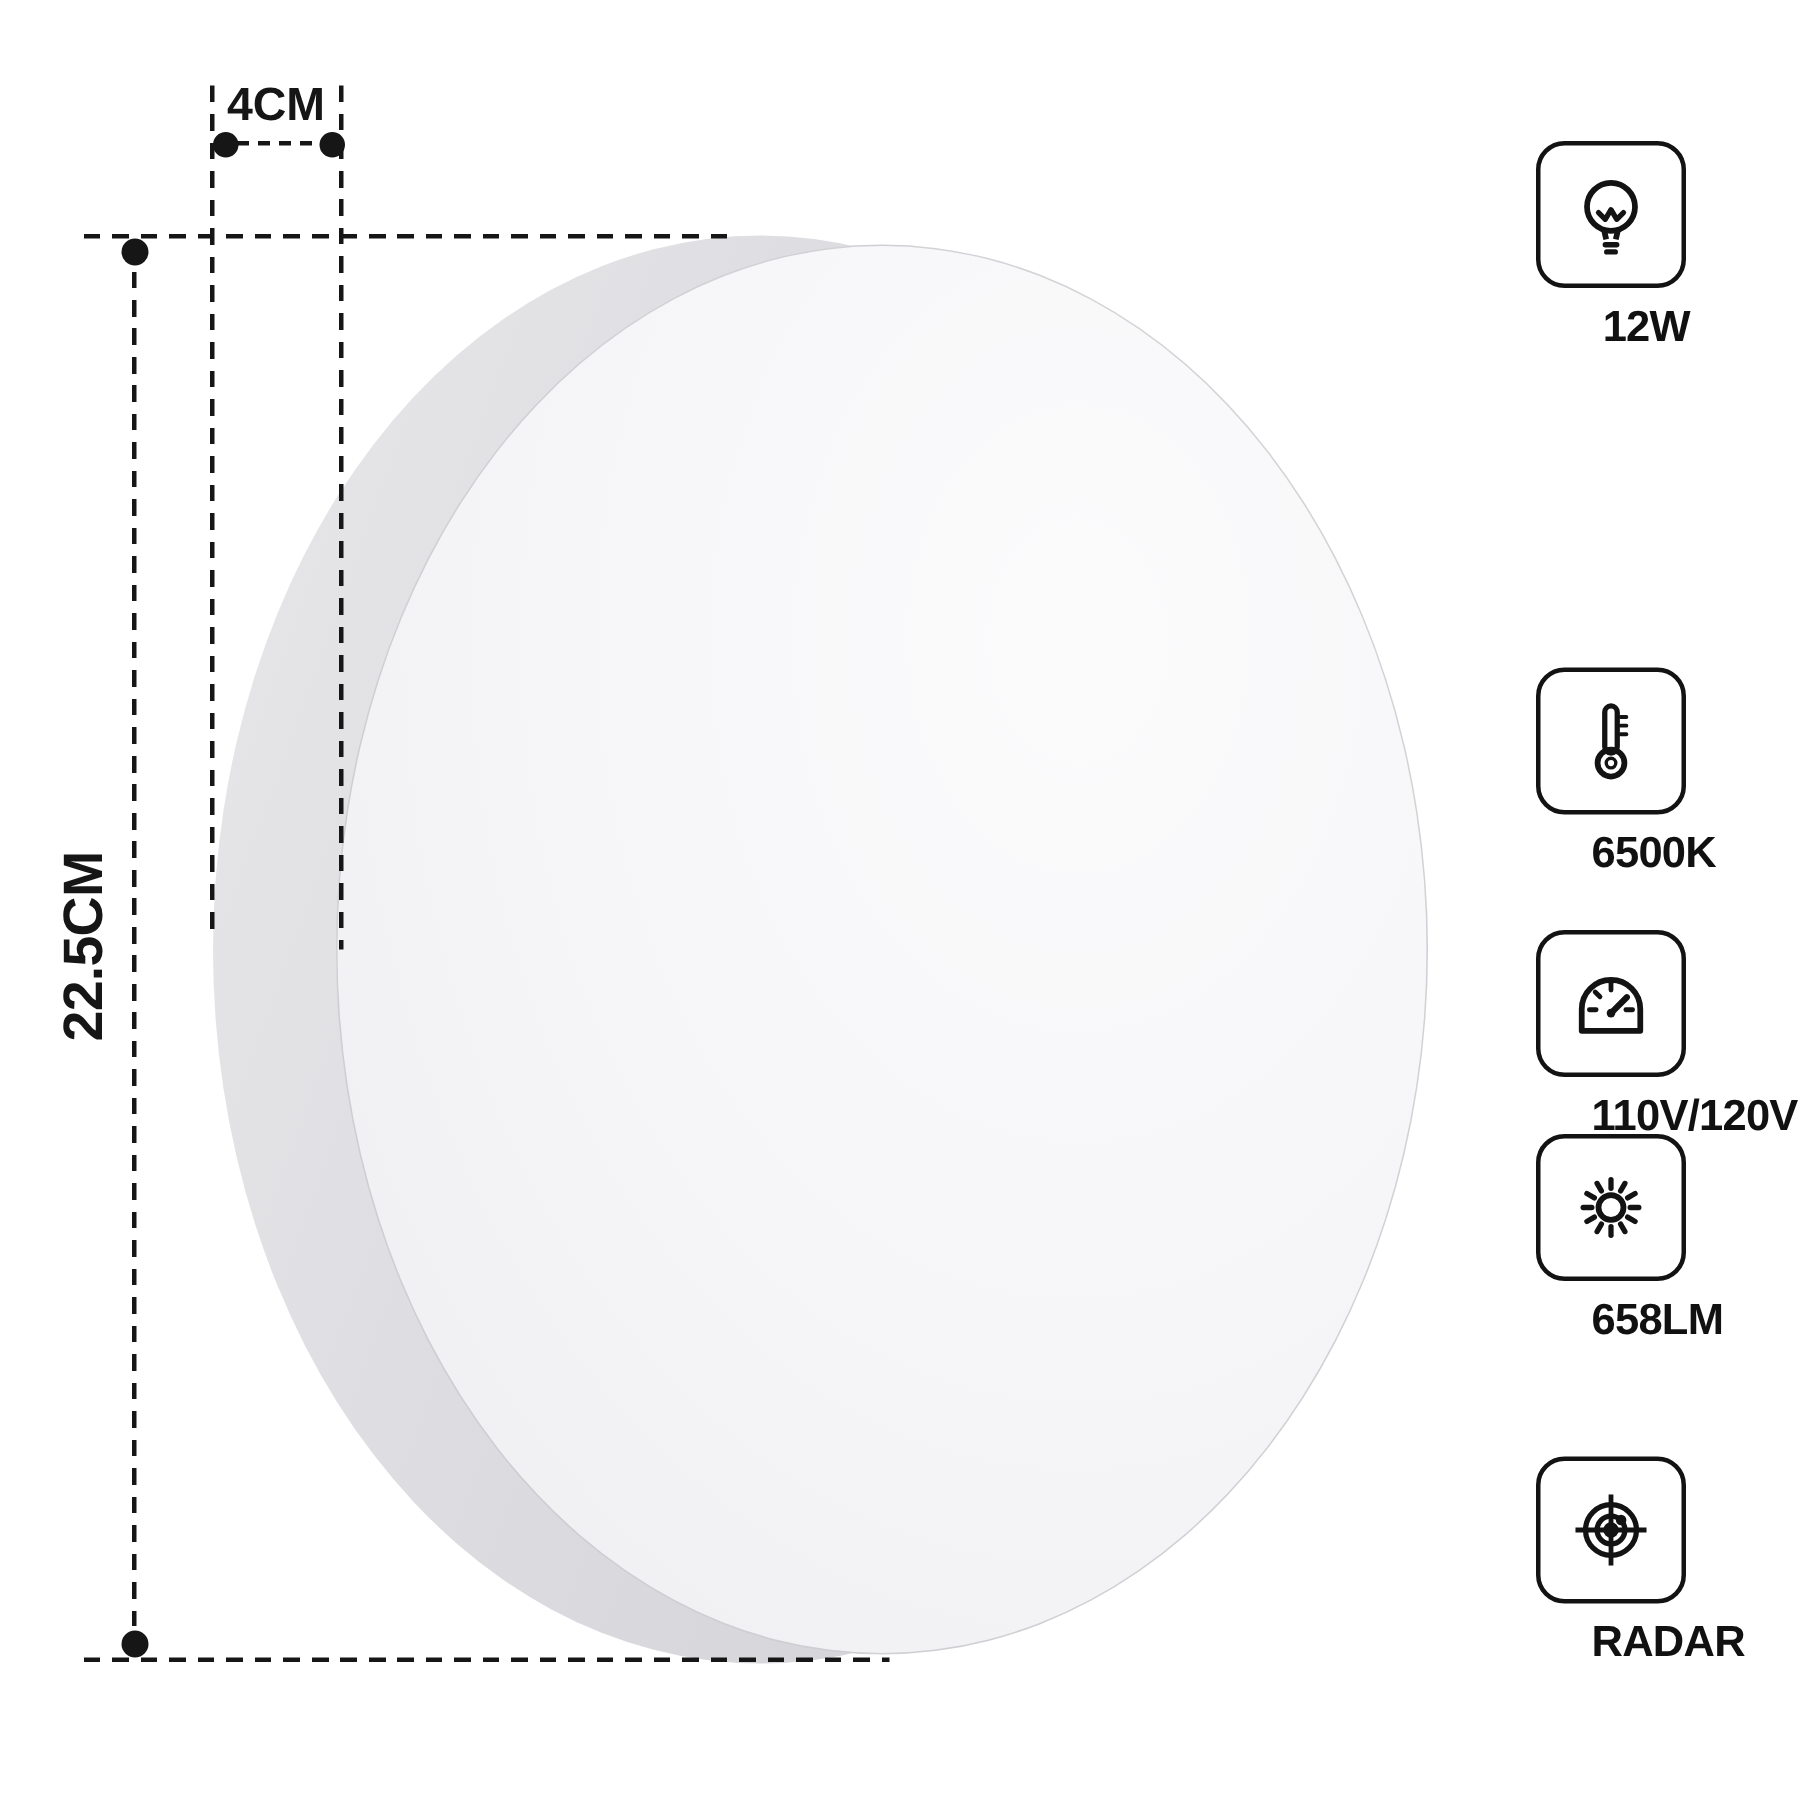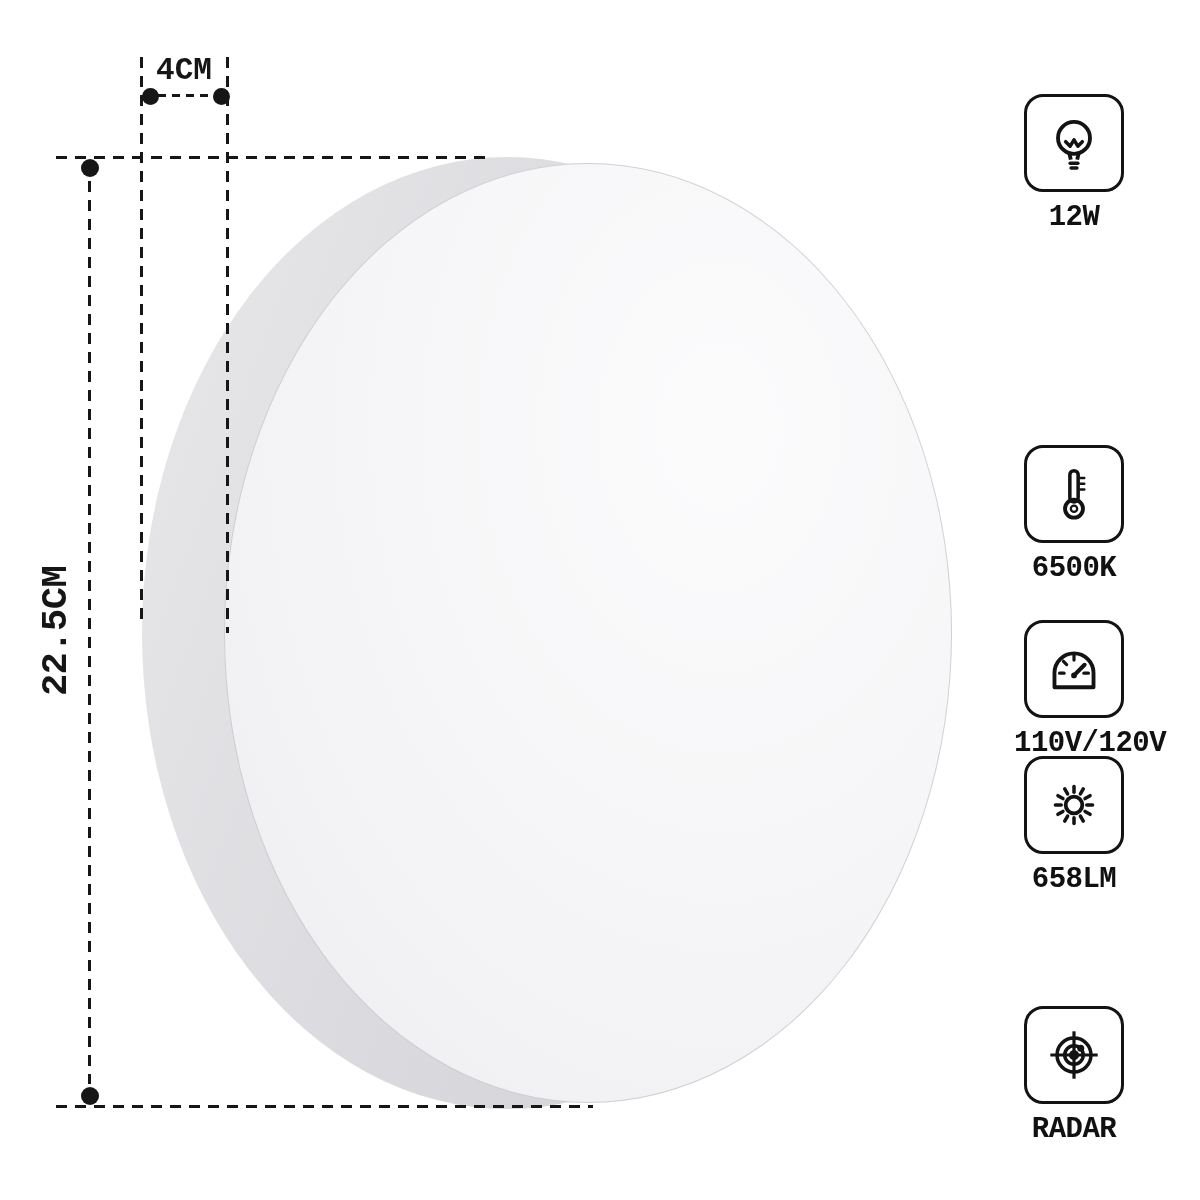--- a/index.html
+++ b/index.html
@@ -1,19 +1,19 @@
 <!DOCTYPE html>
 <html style="--ink: #161616; --rim_gray: #d9d9dd; --face_white: #f7f7f9; --background: #ffffff;"><head>
 <meta charset="utf-8">
 <style>
   * { box-sizing: border-box; margin: 0; padding: 0; }
   html,body { background:#fff; }
   .stage{
     position:relative; width:1200px; height:1200px; background:#fff; overflow:hidden;
-    font-family:Liberation Mono, monospace; color:var(--ink,#161616);
+    font-family:Liberation Sans, sans-serif; color:var(--ink,#161616);
   }
   .ellipse{ position:absolute; border-radius:50%; }
   .lamp-back{
     left:142px; top:157px; width:730px; height:952px;
     background:linear-gradient(110deg,#e8e8ea 0%,#dcdce0 45%,#cfcfd4 100%);
   }
   .lamp-front{
     left:224px; top:163px; width:728px; height:940px;
     background:radial-gradient(ellipse at 68% 28%, #fbfbfc 0%, #f6f6f8 48%, #ededf0 100%);
     border:1px solid rgba(100,100,110,0.25);
@@ -30,21 +30,21 @@
   .dim-label.height{ left:56px; top:631px; font-size:37px; letter-spacing:-0.5px; transform:translate(-50%,-50%) rotate(-90deg); }
   .spec-cell{ position:absolute; left:1014px; width:120px; text-align:center; }
   .spec-box{
     width:100px; height:98px; margin:0 auto; background:#fff;
     border:3px solid #131313; border-radius:19px;
     display:flex; align-items:center; justify-content:center;
   }
   .spec-box svg{ display:block; }
   .spec-label{
     margin-top:11px; font-size:29px; line-height:30px; font-weight:bold;
-    letter-spacing:-0.5px; white-space:nowrap; color:#111;
+    letter-spacing:-0.5px; white-space:nowrap; color:#111;margin-left:47px;
   }
   .ic{ stroke:#131313; fill:none; }
 </style>
 </head>
 <body>
 
 <div class="stage">
 
   <div class="ellipse lamp-back"></div>
   <div class="ellipse lamp-front"></div>
@@ -123,21 +123,21 @@
           <line x1="40" y1="32.7" x2="35.5" y2="24.9"></line>
           <line x1="50" y1="30" x2="50" y2="21"></line>
           <line x1="60" y1="32.7" x2="64.5" y2="24.9"></line>
           <line x1="67.3" y1="40" x2="75.1" y2="35.5"></line>
         </g>
       </svg>
     </div>
     <div class="spec-label">658LM</div>
   </div>
 
-  <div class="spec-cell" style="top:1006px;">
+  <div class="spec-cell" style="top:971px;">
     <div class="spec-box">
       <svg width="64" height="64" viewBox="0 0 100 100">
         <circle class="ic" cx="50" cy="50" r="26.5" stroke-width="5.5"></circle>
         <circle class="ic" cx="50" cy="50" r="14.5" stroke-width="5.5"></circle>
         <line class="ic" x1="50" y1="13" x2="50" y2="87" stroke-width="5"></line>
         <line class="ic" x1="13" y1="50" x2="87" y2="50" stroke-width="5"></line>
         <circle cx="50" cy="50" r="8" fill="#131313"></circle>
         <circle cx="60.5" cy="39.5" r="5.5" fill="#131313"></circle>
       </svg>
     </div>

